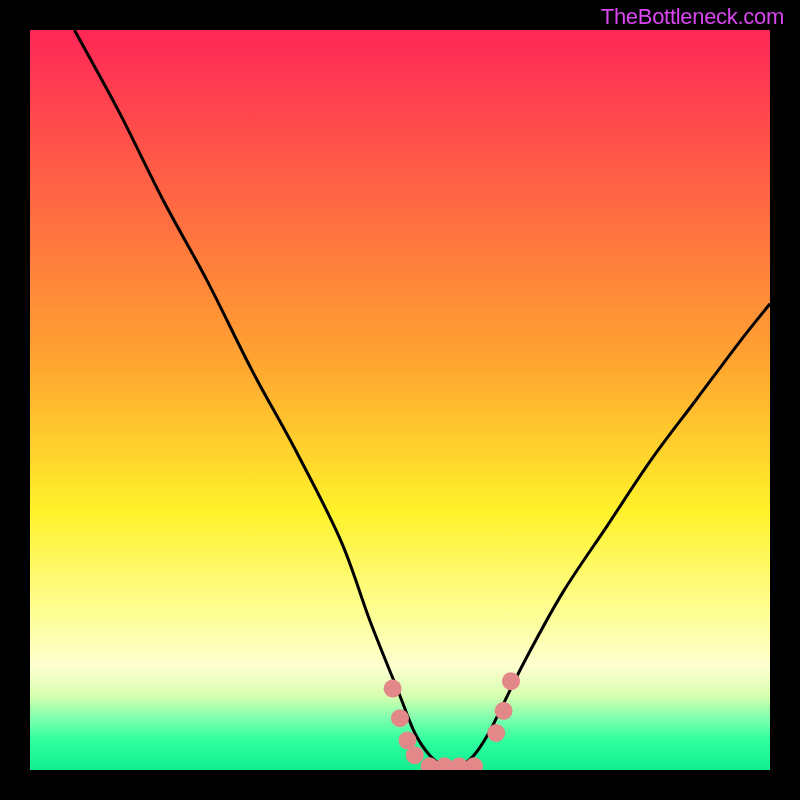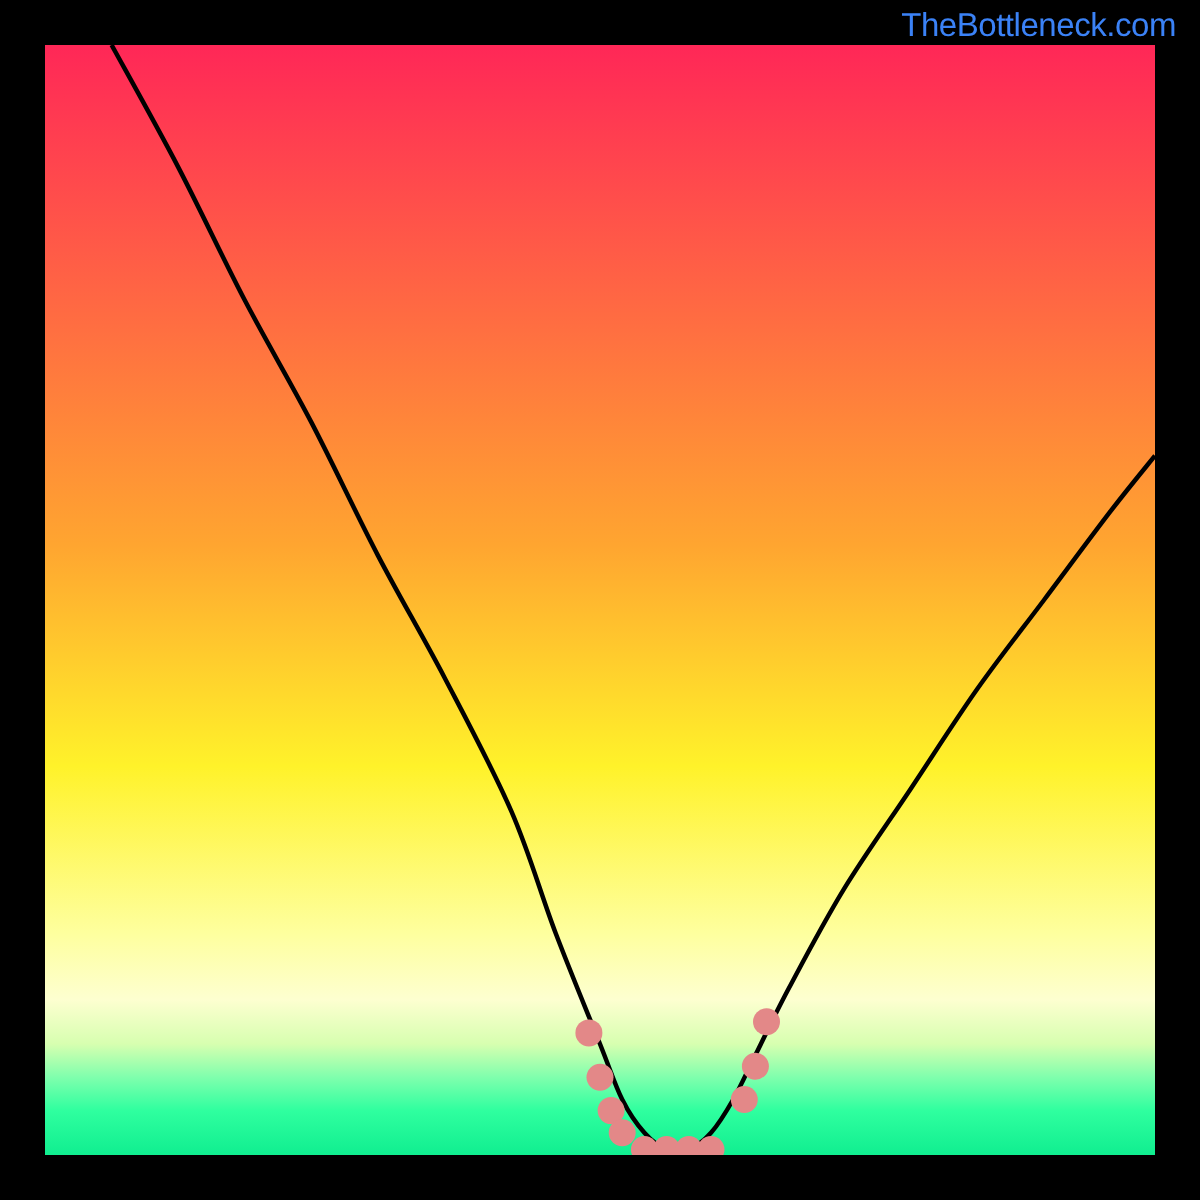--- a/index.html
+++ b/index.html
@@ -25,21 +25,21 @@
     left: 30px;
     width: 740px;
     height: 740px;
   }
   .watermark {
     position: absolute;
     top: 4px;
     right: 16px;
     font-size: 22px;
     font-weight: 500;
-    color: #3b82f6;
+    color: #d946ef;
     letter-spacing: -0.3px;
   }
   svg {
     display: block;
   }
 </style>
 </head>
 <body>
 
 <div class="outer-frame">

